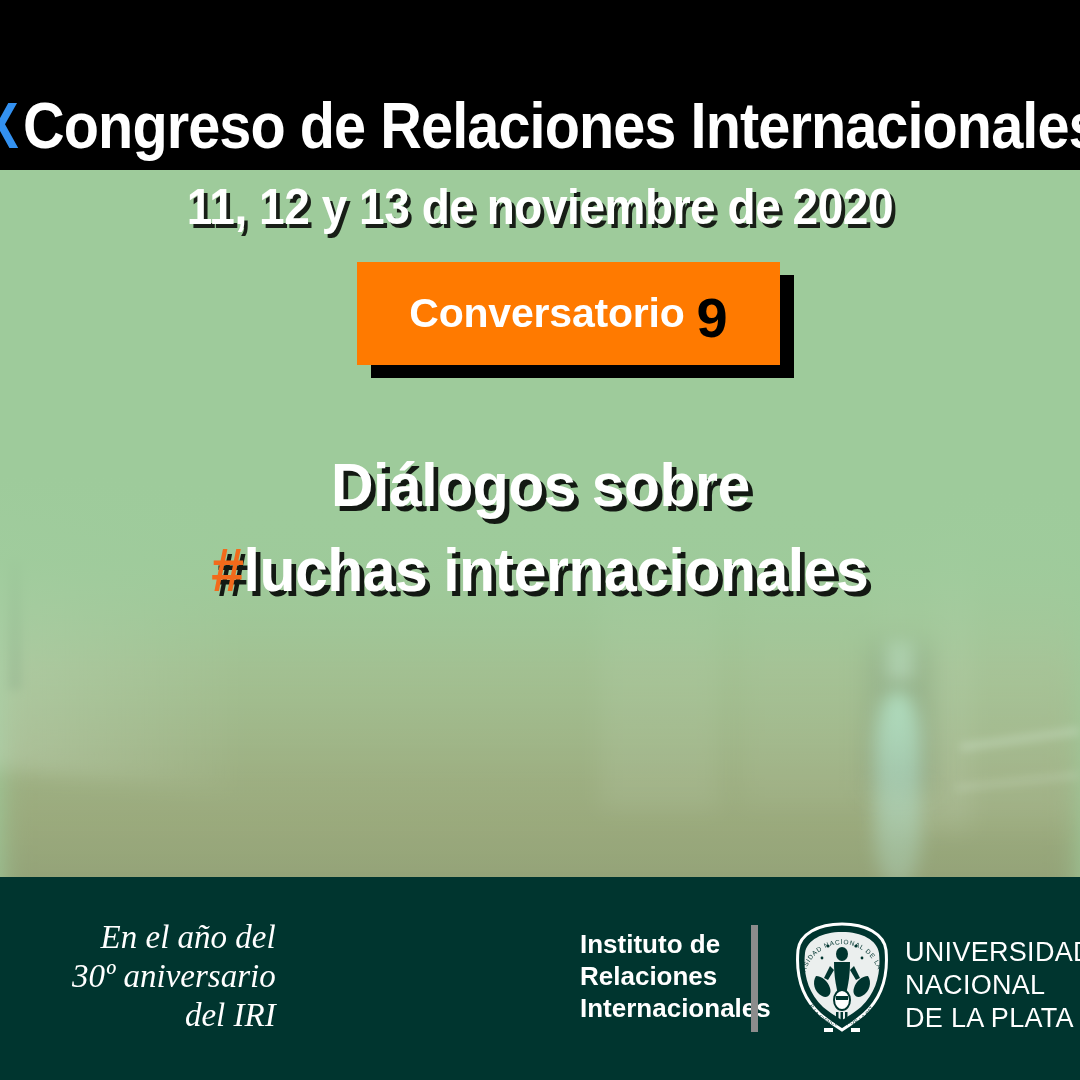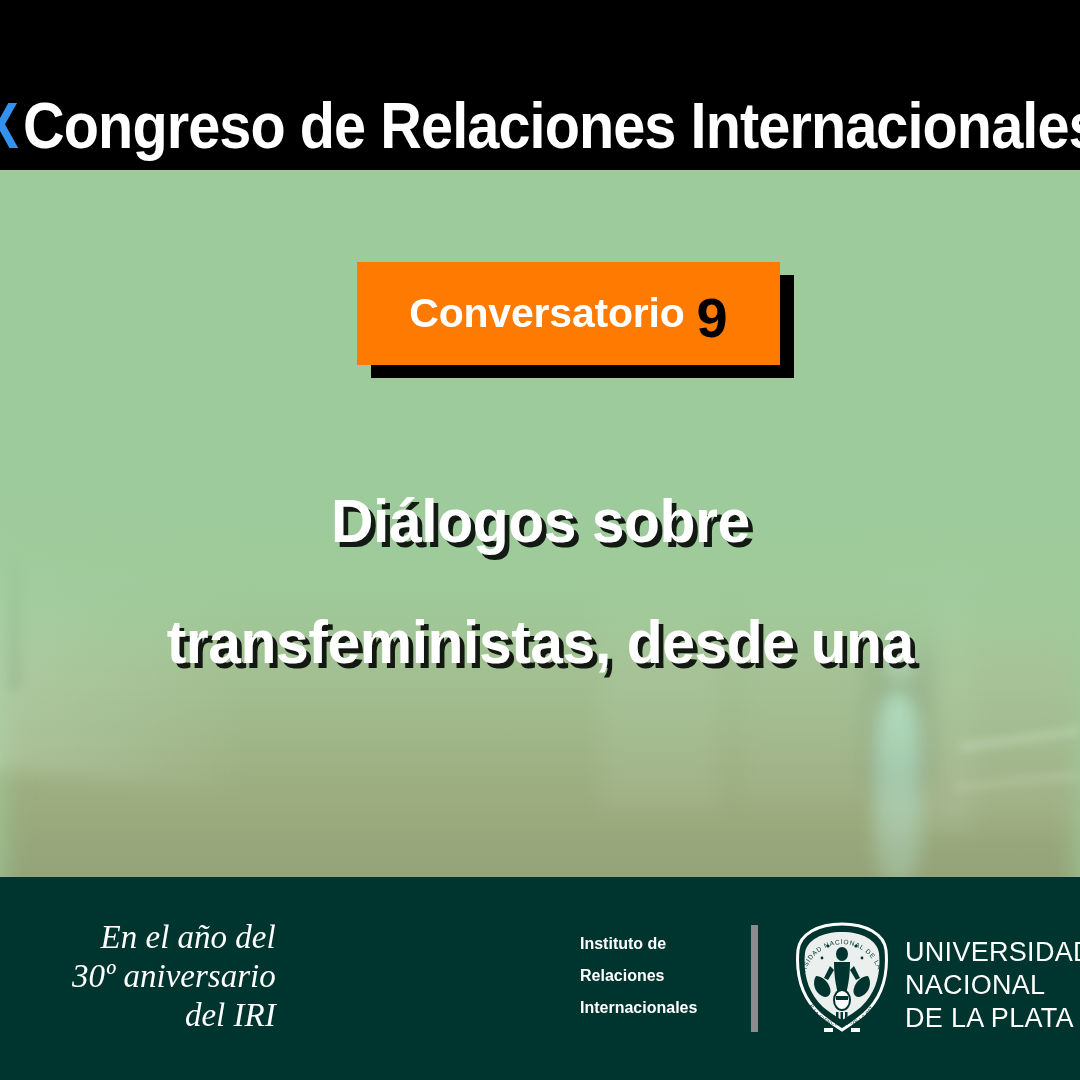--- a/index.html
+++ b/index.html
@@ -229,21 +229,21 @@
     width: 1080px;
     text-align: center;
     font-family: "Liberation Sans Narrow", "Liberation Sans", sans-serif;
     font-weight: bold;
     font-size: 62px;
     line-height: 85px;
     color: #ffffff;
     letter-spacing: -0.5px;
     text-shadow: 5px 5px 0 rgba(0,0,0,0.88);
   }
-  .main-title .tline { display: block; white-space: nowrap; margin-top: 36px; }
+  .main-title .tline { display: block; white-space: nowrap; }
   .main-title .tline > span { display: inline-block; transform: scaleX(0.95); }
   .hashtag { color: #F26A1B; }
 
   
   .footer-bar {
     position: absolute;
     left: 0; top: 877px;
     width: 1080px;
     height: 203px;
     background: #00352F;
@@ -278,21 +278,21 @@
   .iri-globe {
     position: absolute;
     left: 22px; top: 22px;
     width: 72px; height: 72px;
   }
   .iri-name {
     position: absolute;
     left: 580px; top: 928px;
     font-family: "Liberation Sans", sans-serif;
     font-weight: bold;
-    font-size: 16px;
+    font-size: 26px;
     line-height: 32px;
     color: #ffffff;
     white-space: pre-line;
   }
   .divider {
     position: absolute;
     left: 751px; top: 925px;
     width: 7px; height: 107px;
     background: #8C8C8C;
   }
@@ -331,32 +331,33 @@
     <div class="bg-rail"></div>
     <div class="bg-rail2"></div>
     <div class="bg-shade-right"></div>
     <div class="bg-green-tint"></div>
   </div>
 
   <div class="header-bar">
     <div class="header-title"><span class="header-x">X</span><span>Congreso de Relaciones Internacionales</span></div>
   </div>
 
+  <div class="date-line"><span>11, 12 y 13 de noviembre de 2020</span></div>
 
   <div class="badge-wrap">
     <div class="badge-shadow"></div>
     <div class="badge-box">
       <span class="badge-text">Conversatorio</span>
       <span class="badge-num">9</span>
     </div>
   </div>
 
   <div class="main-title">
     <span class="tline"><span>Diálogos sobre</span></span>
-    <span class="tline"><span>transfeministas, desde una</span></span>
+    <span class="tline"><span><span class="hashtag">#</span><span>luchas internacionales</span></span></span>
   </div>
 
   <div class="footer-bar"></div>
 
   <div class="anniversary">En el año del
 30º aniversario
 del IRI</div>
 
 
   <div class="iri-name">Instituto de

